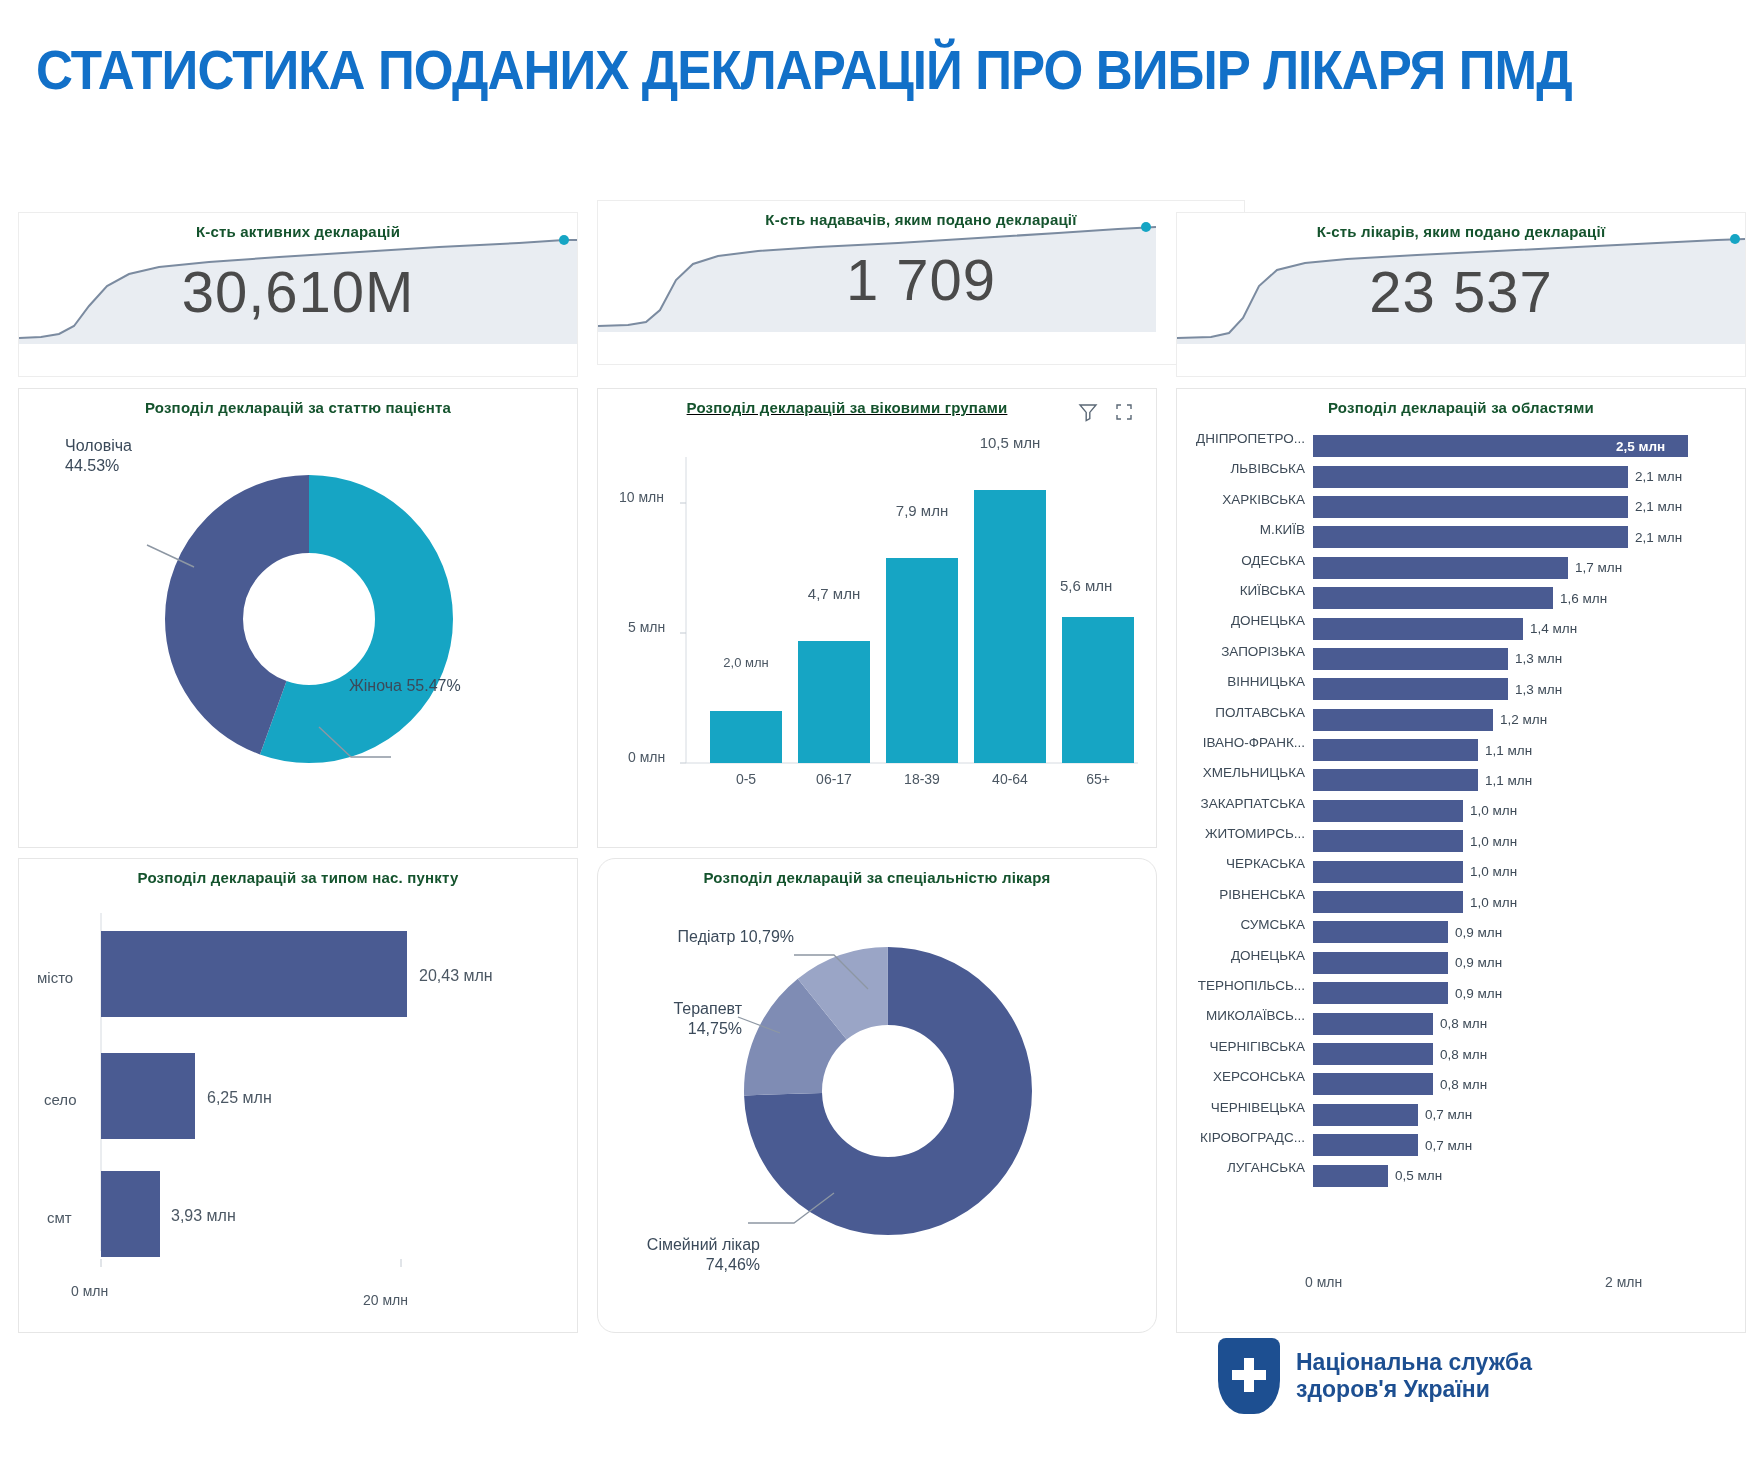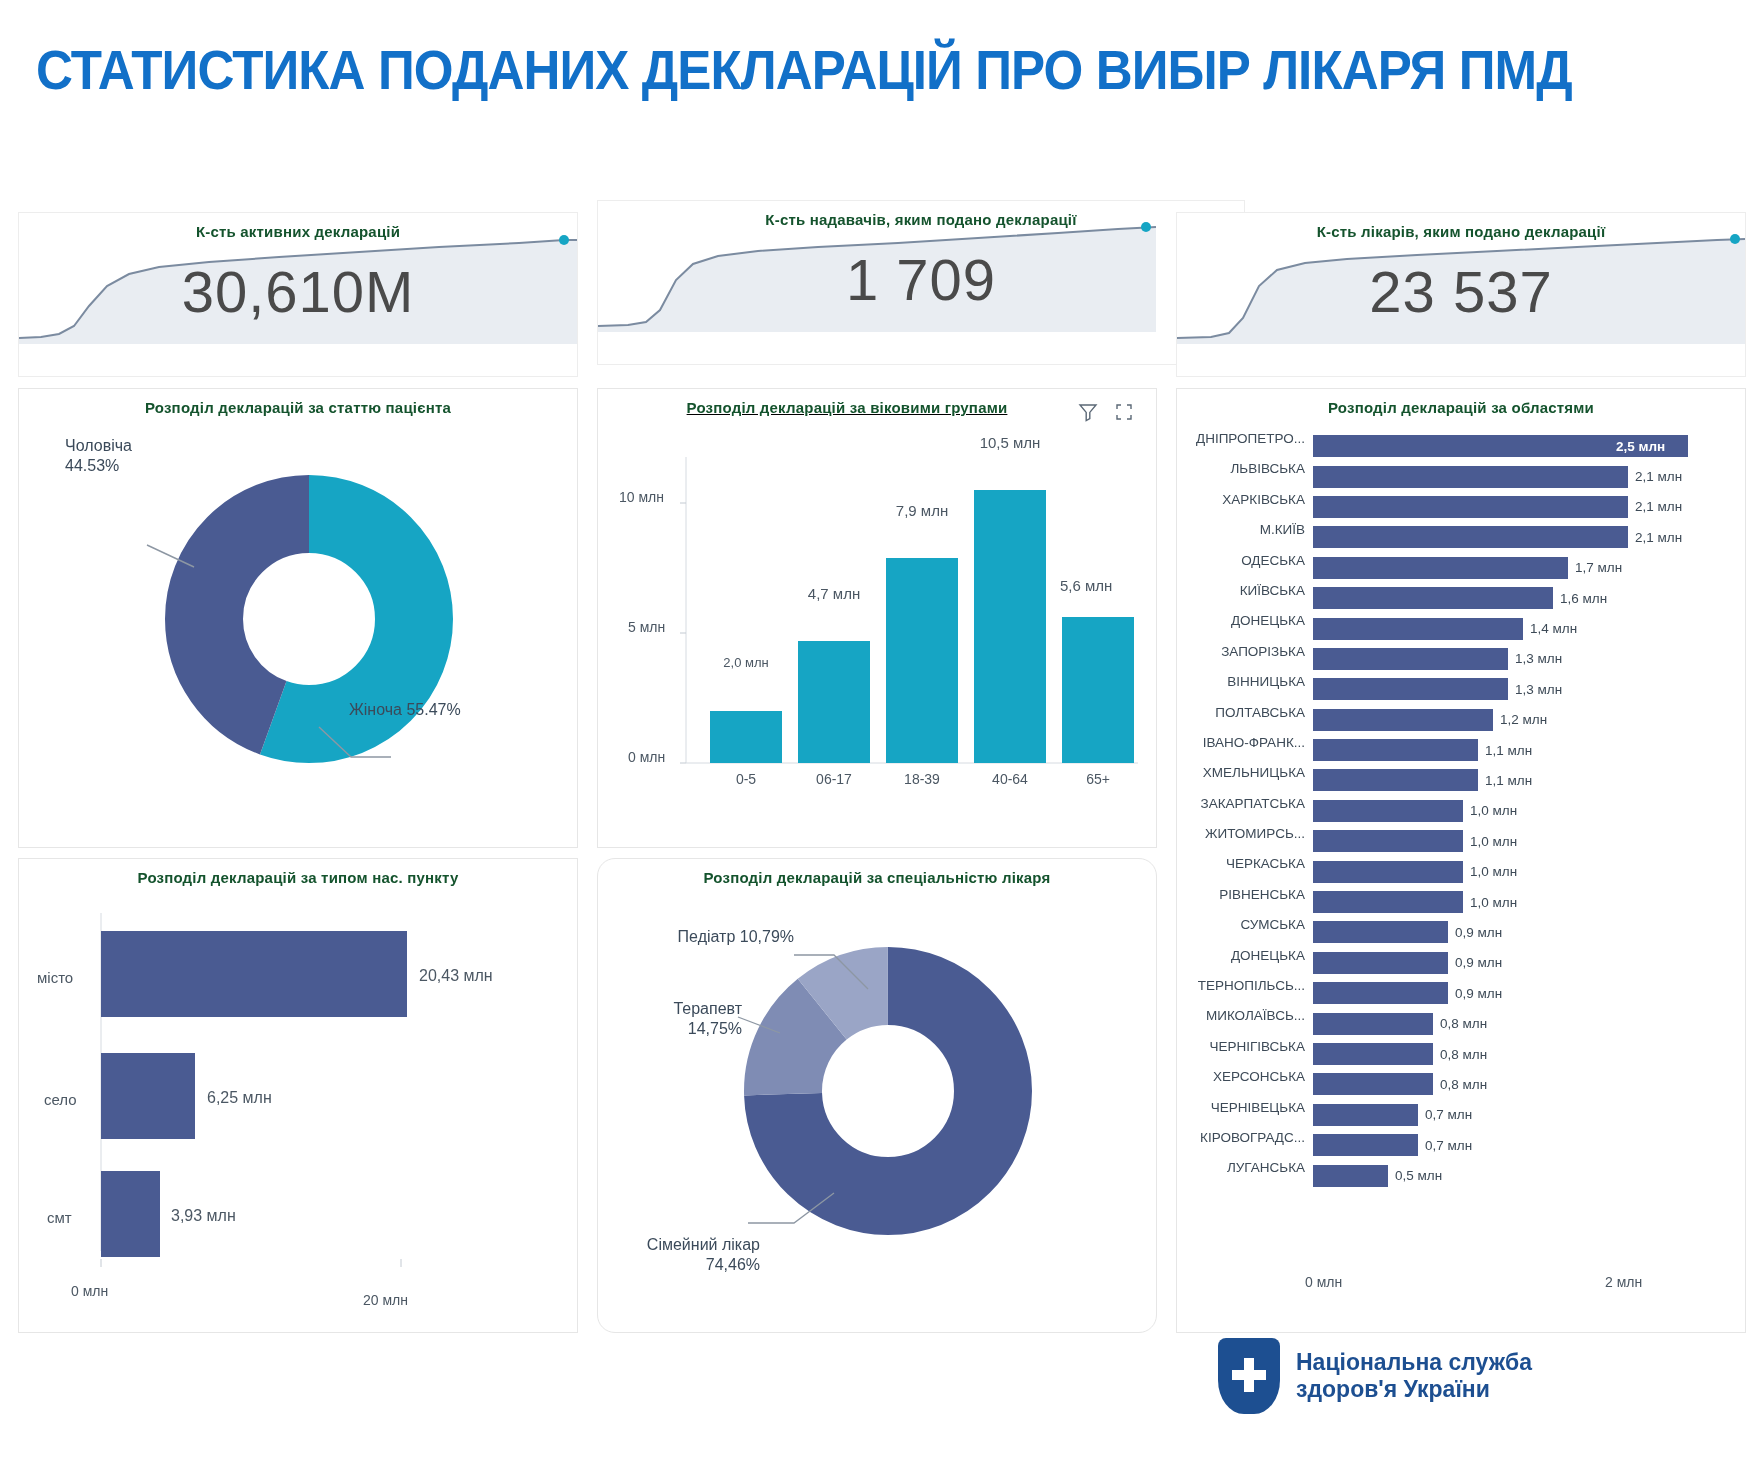--- a/index.html
+++ b/index.html
@@ -205,21 +205,21 @@
 
       <path d="M175 148 L128 126" fill="none" stroke="#8d97a3" stroke-width="1.4"></path>
       <path d="M300 308 L332 338 L372 338" fill="none" stroke="#8d97a3" stroke-width="1.4"></path>
     </svg>
 
     <div class="lbl" style="left:45px; top:455px; position:absolute;"></div>
     <div class="lbl" style="left:46px; top:47px;">
       <span>Чоловіча</span><br>
       <span>44.53%</span>
     </div>
-    <div class="lbl" style="left:330px; top:287px;margin-top:24px;">Жіноча 55.47%</div>
+    <div class="lbl" style="left:330px; top:287px;">Жіноча 55.47%</div>
   </div>
 
   <div class="card" style="left:597px; top:388px; width:560px; height:460px;text-decoration:underline;">
     <div class="card-title" style="text-align:center;padding-right:60px;">Розподіл декларацій за віковими групами</div>
 
     <svg style="position:absolute; right:58px; top:13px;" width="20" height="20" viewBox="0 0 20 20">
       <path d="M2 3 h16 l-6.2 7.4 v6.2 l-3.6 2 v-8.2 z" fill="none" stroke="#5b6876" stroke-width="1.4"></path>
     </svg>
     <svg style="position:absolute; right:22px; top:13px;" width="20" height="20" viewBox="0 0 20 20">
       <path d="M3 7 V3 h4 M17 7 V3 h-4 M3 13 v4 h4 M17 13 v4 h-4" fill="none" stroke="#5b6876" stroke-width="1.4"></path>

